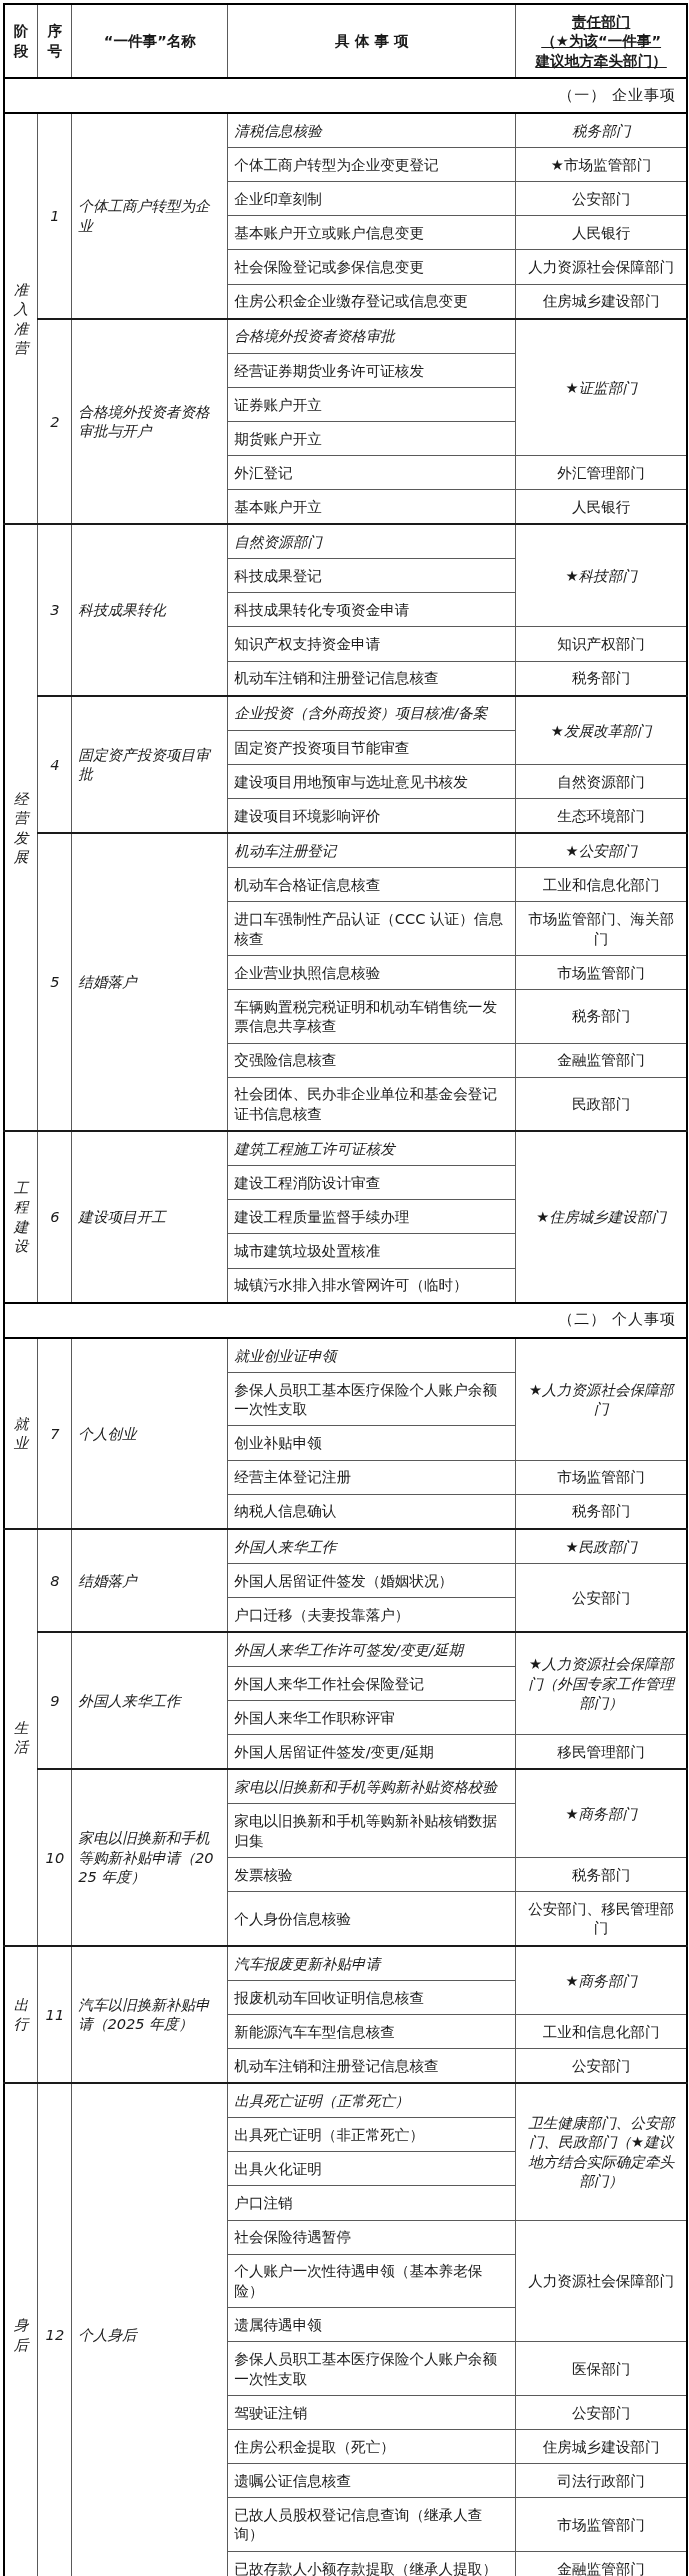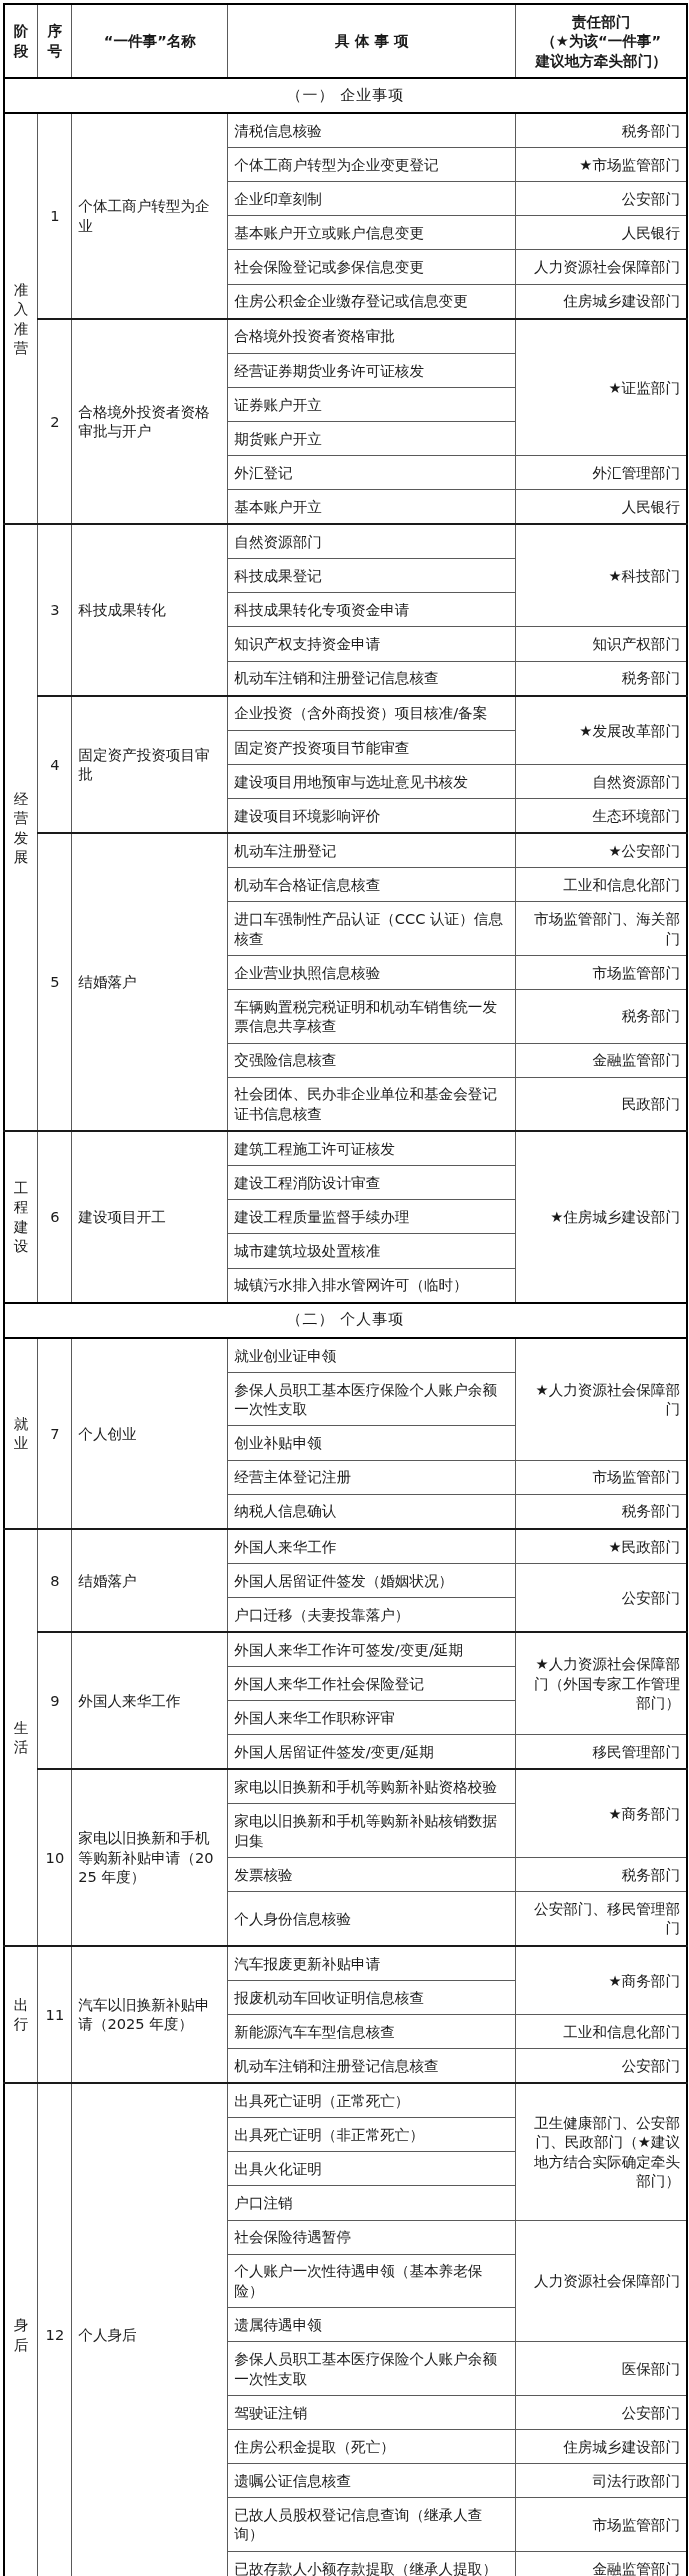--- a/index.html
+++ b/index.html
@@ -33,32 +33,32 @@
   }
   
   thead th{
     font-weight:bold;
     text-align:center;
     vertical-align:middle;
     border-bottom:2px solid #000;
     padding:5.9px 2px;
     font-size:15px;
   }
-  th.dept-h{ white-space:pre-line; line-height:20.5px; }
+  th.dept-h{ white-space:pre-line; line-height:20.5px;text-decoration:underline; }
   
   tr.section-row td{
-    text-align:center;
+    text-align:right;
     padding:6.8px 9.8px;
     font-size:15px;
     border-top:2px solid #000;
     border-bottom:2px solid #000;
     letter-spacing:1px;
   }
   
-  tr.group-start td{ border-top:2px solid #1a1a1a; }
+  tr.group-start td{ border-top:2px solid #1a1a1a;font-style:italic; }
   
   td.stage-cell{
     text-align:center;
     vertical-align:middle;
     white-space:pre-line;
     line-height:37px;
     font-size:14.6px;
     padding:2px 0;
   }
   td.no-cell{
@@ -71,21 +71,21 @@
     padding:3.9px 7.8px;
   }
   td.item-cell{
     text-align:left;
     padding-left:8.8px;
     vertical-align:middle;
     border-top-color:#8a8a8a;
     border-bottom-color:#8a8a8a;
   }
   td.dept-cell{
-    text-align:right;
+    text-align:center;
     vertical-align:middle;
     padding:3.9px 2.9px;
     border-top-color:#8a8a8a;
     border-bottom-color:#8a8a8a;
   }
 </style>
 </head>
 <body>
 
 <div class="doc-wrap">

